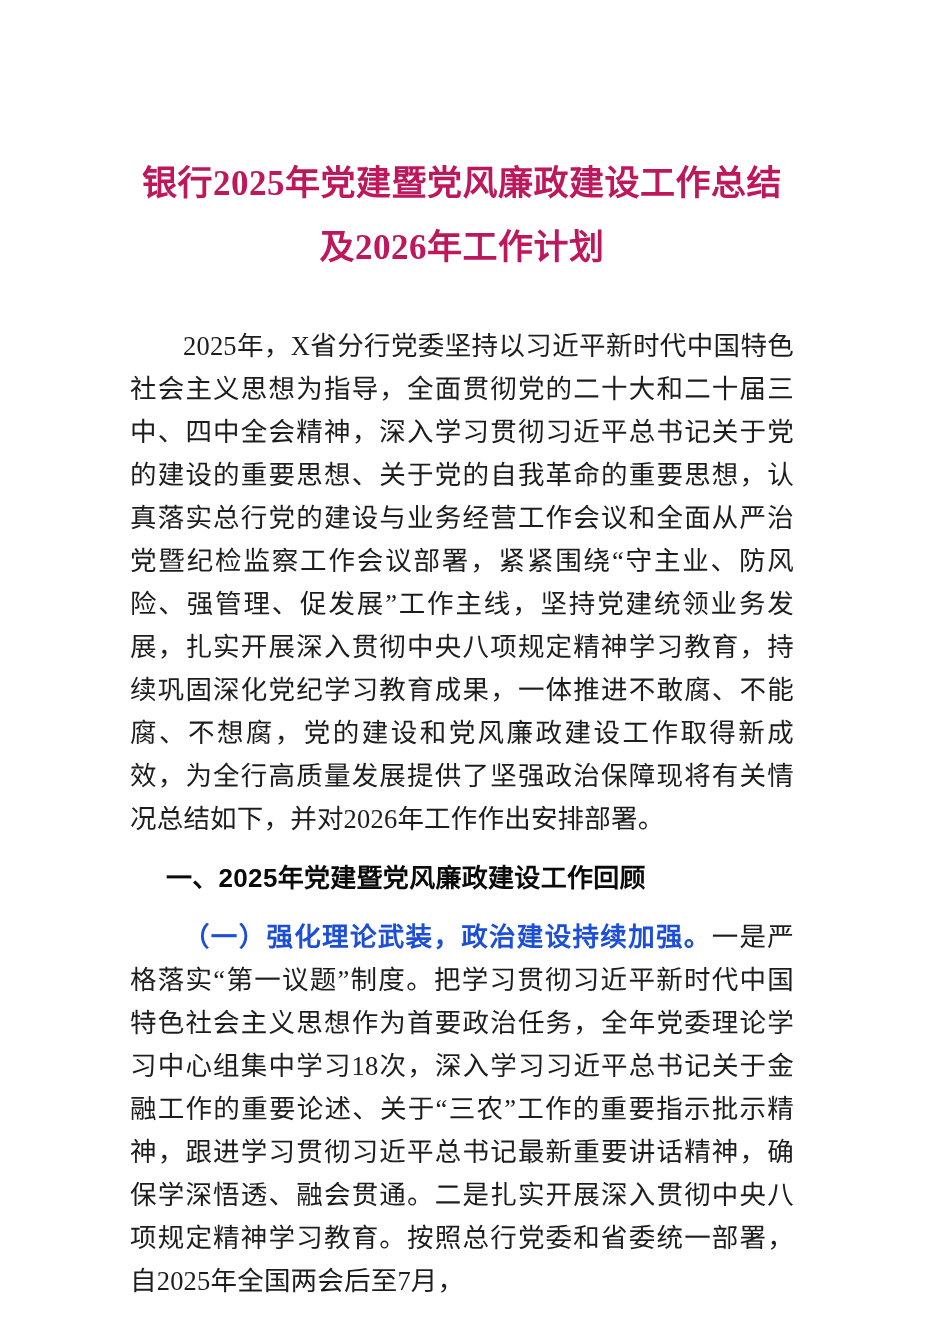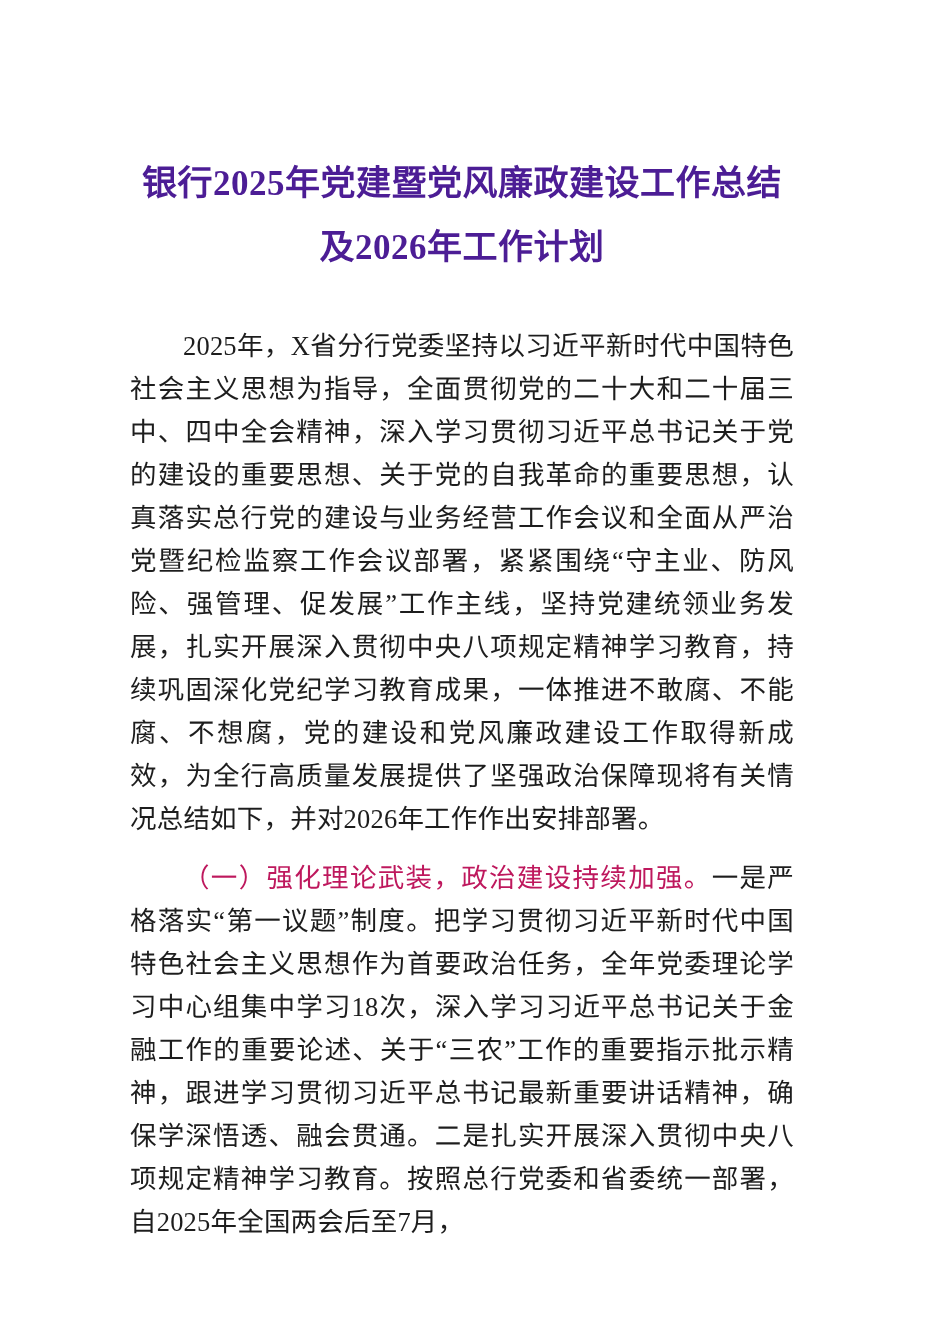--- a/index.html
+++ b/index.html
@@ -27,21 +27,21 @@
     width: 696px;   
   }
 
   
   .doc-title {
     font-family: "Liberation Serif", "DejaVu Serif", serif;
     font-weight: 700;
     font-size: 35px;
     line-height: 64px;
     letter-spacing: 0.5px;
-    color: #4c1d95;
+    color: #be185d;
     text-align: center;
     margin: 0;
     padding-top: 152px;
     white-space: pre-line;
   }
 
   
   .para {
     font-family: "Liberation Serif", "DejaVu Serif", serif;
     font-size: 26.5px;
@@ -69,34 +69,35 @@
     font-size: 26px;
     line-height: 43px;
     color: #0b0b0b;
     margin: 0;
     text-indent: 2em;
     letter-spacing: 0.3px;
   }
 
   
   .lead {
-    font-weight: 400;
-    color: #be185d;
+    font-weight: 700;
+    color: #1d4ed8;
   }
 </style>
 </head>
 <body>
 
 <div class="page">
 
   <div class="doc">
 
     <h1 class="doc-title">银行2025年党建暨党风廉政建设工作总结
 及2026年工作计划</h1>
 
     <p class="para indent first-body">2025年，X省分行党委坚持以习近平新时代中国特色社会主义思想为指导，全面贯彻党的二十大和二十届三中、四中全会精神，深入学习贯彻习近平总书记关于党的建设的重要思想、关于党的自我革命的重要思想，认真落实总行党的建设与业务经营工作会议和全面从严治党暨纪检监察工作会议部署，紧紧围绕“守主业、防风险、强管理、促发展”工作主线，坚持党建统领业务发展，扎实开展深入贯彻中央八项规定精神学习教育，持续巩固深化党纪学习教育成果，一体推进不敢腐、不能腐、不想腐，党的建设和党风廉政建设工作取得新成效，为全行高质量发展提供了坚强政治保障现将有关情况总结如下，并对2026年工作作出安排部署。</p>
 
+    <p class="h1-line">一、2025年党建暨党风廉政建设工作回顾</p>
 
     <p class="para indent"><span class="lead">（一）强化理论武装，政治建设持续加强。</span><span>一是严格落实“第一议题”制度。把学习贯彻习近平新时代中国特色社会主义思想作为首要政治任务，全年党委理论学习中心组集中学习18次，深入学习习近平总书记关于金融工作的重要论述、关于“三农”工作的重要指示批示精神，跟进学习贯彻习近平总书记最新重要讲话精神，确保学深悟透、融会贯通。二是扎实开展深入贯彻中央八项规定精神学习教育。按照总行党委和省委统一部署，自2025年全国两会后至7月，</span></p>
 
   </div>
 
 </div>
 
 </body></html>

